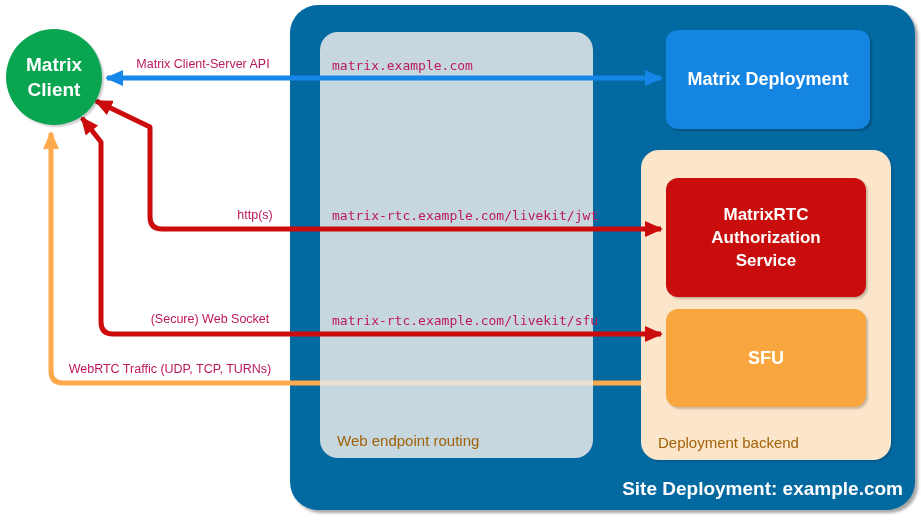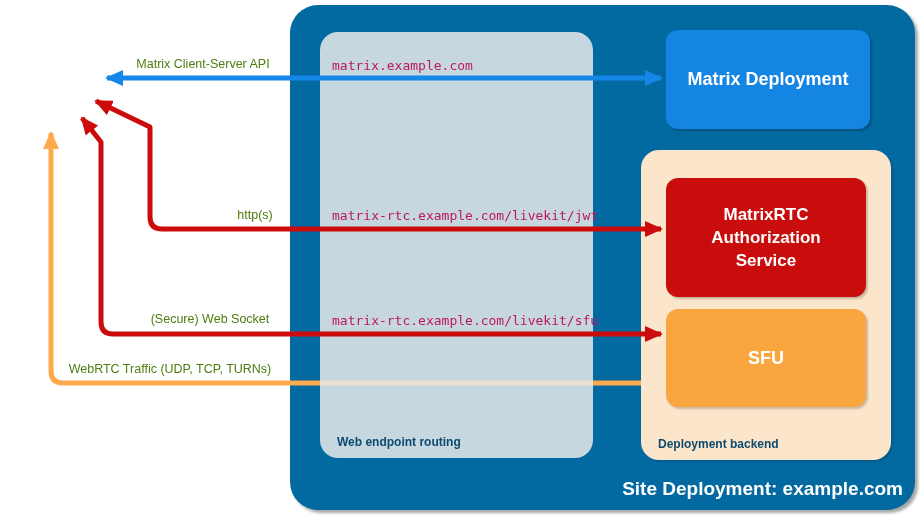--- a/index.html
+++ b/index.html
@@ -22,21 +22,21 @@
     z-index:3;
   }
   .backend {
     left:641px; top:150px; width:250px; height:310px;
     background:#fbe5cb; border-radius:18px;
     box-shadow:2px 2px 2px rgba(0,0,0,0.12);
     z-index:3;
   }
   .corner-label {
     position:absolute; left:17px; bottom:9px;
-    font-weight:bold; font-size:12px; color:#0c4a6e; white-space:nowrap;
+    font-weight:normal; font-size:15px; color:#a16207; white-space:nowrap;
   }
   .site-label {
     position:absolute; right:12px; bottom:10px;
     color:#ffffff; font-weight:bold; font-size:19px; white-space:nowrap;
   }
 
   
   .svg-layer { left:0; top:0; width:921px; height:524px; pointer-events:none; }
   .svg-behind { z-index:2; }
   .svg-front  { z-index:4; }
@@ -62,21 +62,21 @@
     background:#c90d0d; font-size:17px; line-height:23px;
   }
   #auth .node-inner-text { width:160px; }
   #sfu-box {
     left:666px; top:309px; width:200px; height:98px;
     background:#f9a63f; font-size:18px;
   }
 
   
   .edge-label {
-    position:absolute; font-size:12.5px; color:#4d7c0f;
+    position:absolute; font-size:12.5px; color:#be185d;
     text-align:center; z-index:6; white-space:nowrap;
   }
   #lbl-api    { left:113px; top:57px;  width:180px; }
   #lbl-https  { left:195px; top:208px; width:120px; }
   #lbl-ws     { left:130px; top:312px; width:160px; }
   #lbl-webrtc { left:58px;  top:362px; width:224px; }
 
   .mono-label {
     position:absolute; font-family:"DejaVu Sans Mono","Liberation Mono",monospace;
     font-size:13px; color:#be185d; z-index:6; white-space:nowrap;
@@ -118,20 +118,23 @@
       </marker>
       <marker id="ah-red" viewBox="0 0 18 16" refX="16" refY="8" markerWidth="18" markerHeight="16" markerUnits="userSpaceOnUse" orient="auto-start-reverse">
         <path d="M0,0 L18,8 L0,16 Z" fill="#cc0c0c"></path>
       </marker>
     </defs>
     <path d="M 107,78 L 661,78" fill="none" stroke="#1487e8" stroke-width="5" marker-start="url(#ah-blue)" marker-end="url(#ah-blue)"></path>
     <path d="M 96,101 L 150,127 L 150,217 Q 150,229 162,229 L 661,229" fill="none" stroke="#cc0c0c" stroke-width="5" stroke-linejoin="round" marker-start="url(#ah-red)" marker-end="url(#ah-red)"></path>
     <path d="M 82,118 L 101,142 L 101,322 Q 101,334 113,334 L 661,334" fill="none" stroke="#cc0c0c" stroke-width="5" stroke-linejoin="round" marker-start="url(#ah-red)" marker-end="url(#ah-red)"></path>
   </svg>
 
+  <div class="abs node" id="client">
+    <div class="node-inner-text">Matrix Client</div>
+  </div>
 
   <div class="abs node" id="homeserver">
     <div class="node-inner-text">Matrix Deployment</div>
   </div>
 
   <div class="abs node" id="auth">
     <div class="node-inner-text">MatrixRTC Authorization Service</div>
   </div>
 
   <div class="abs node" id="sfu-box">

